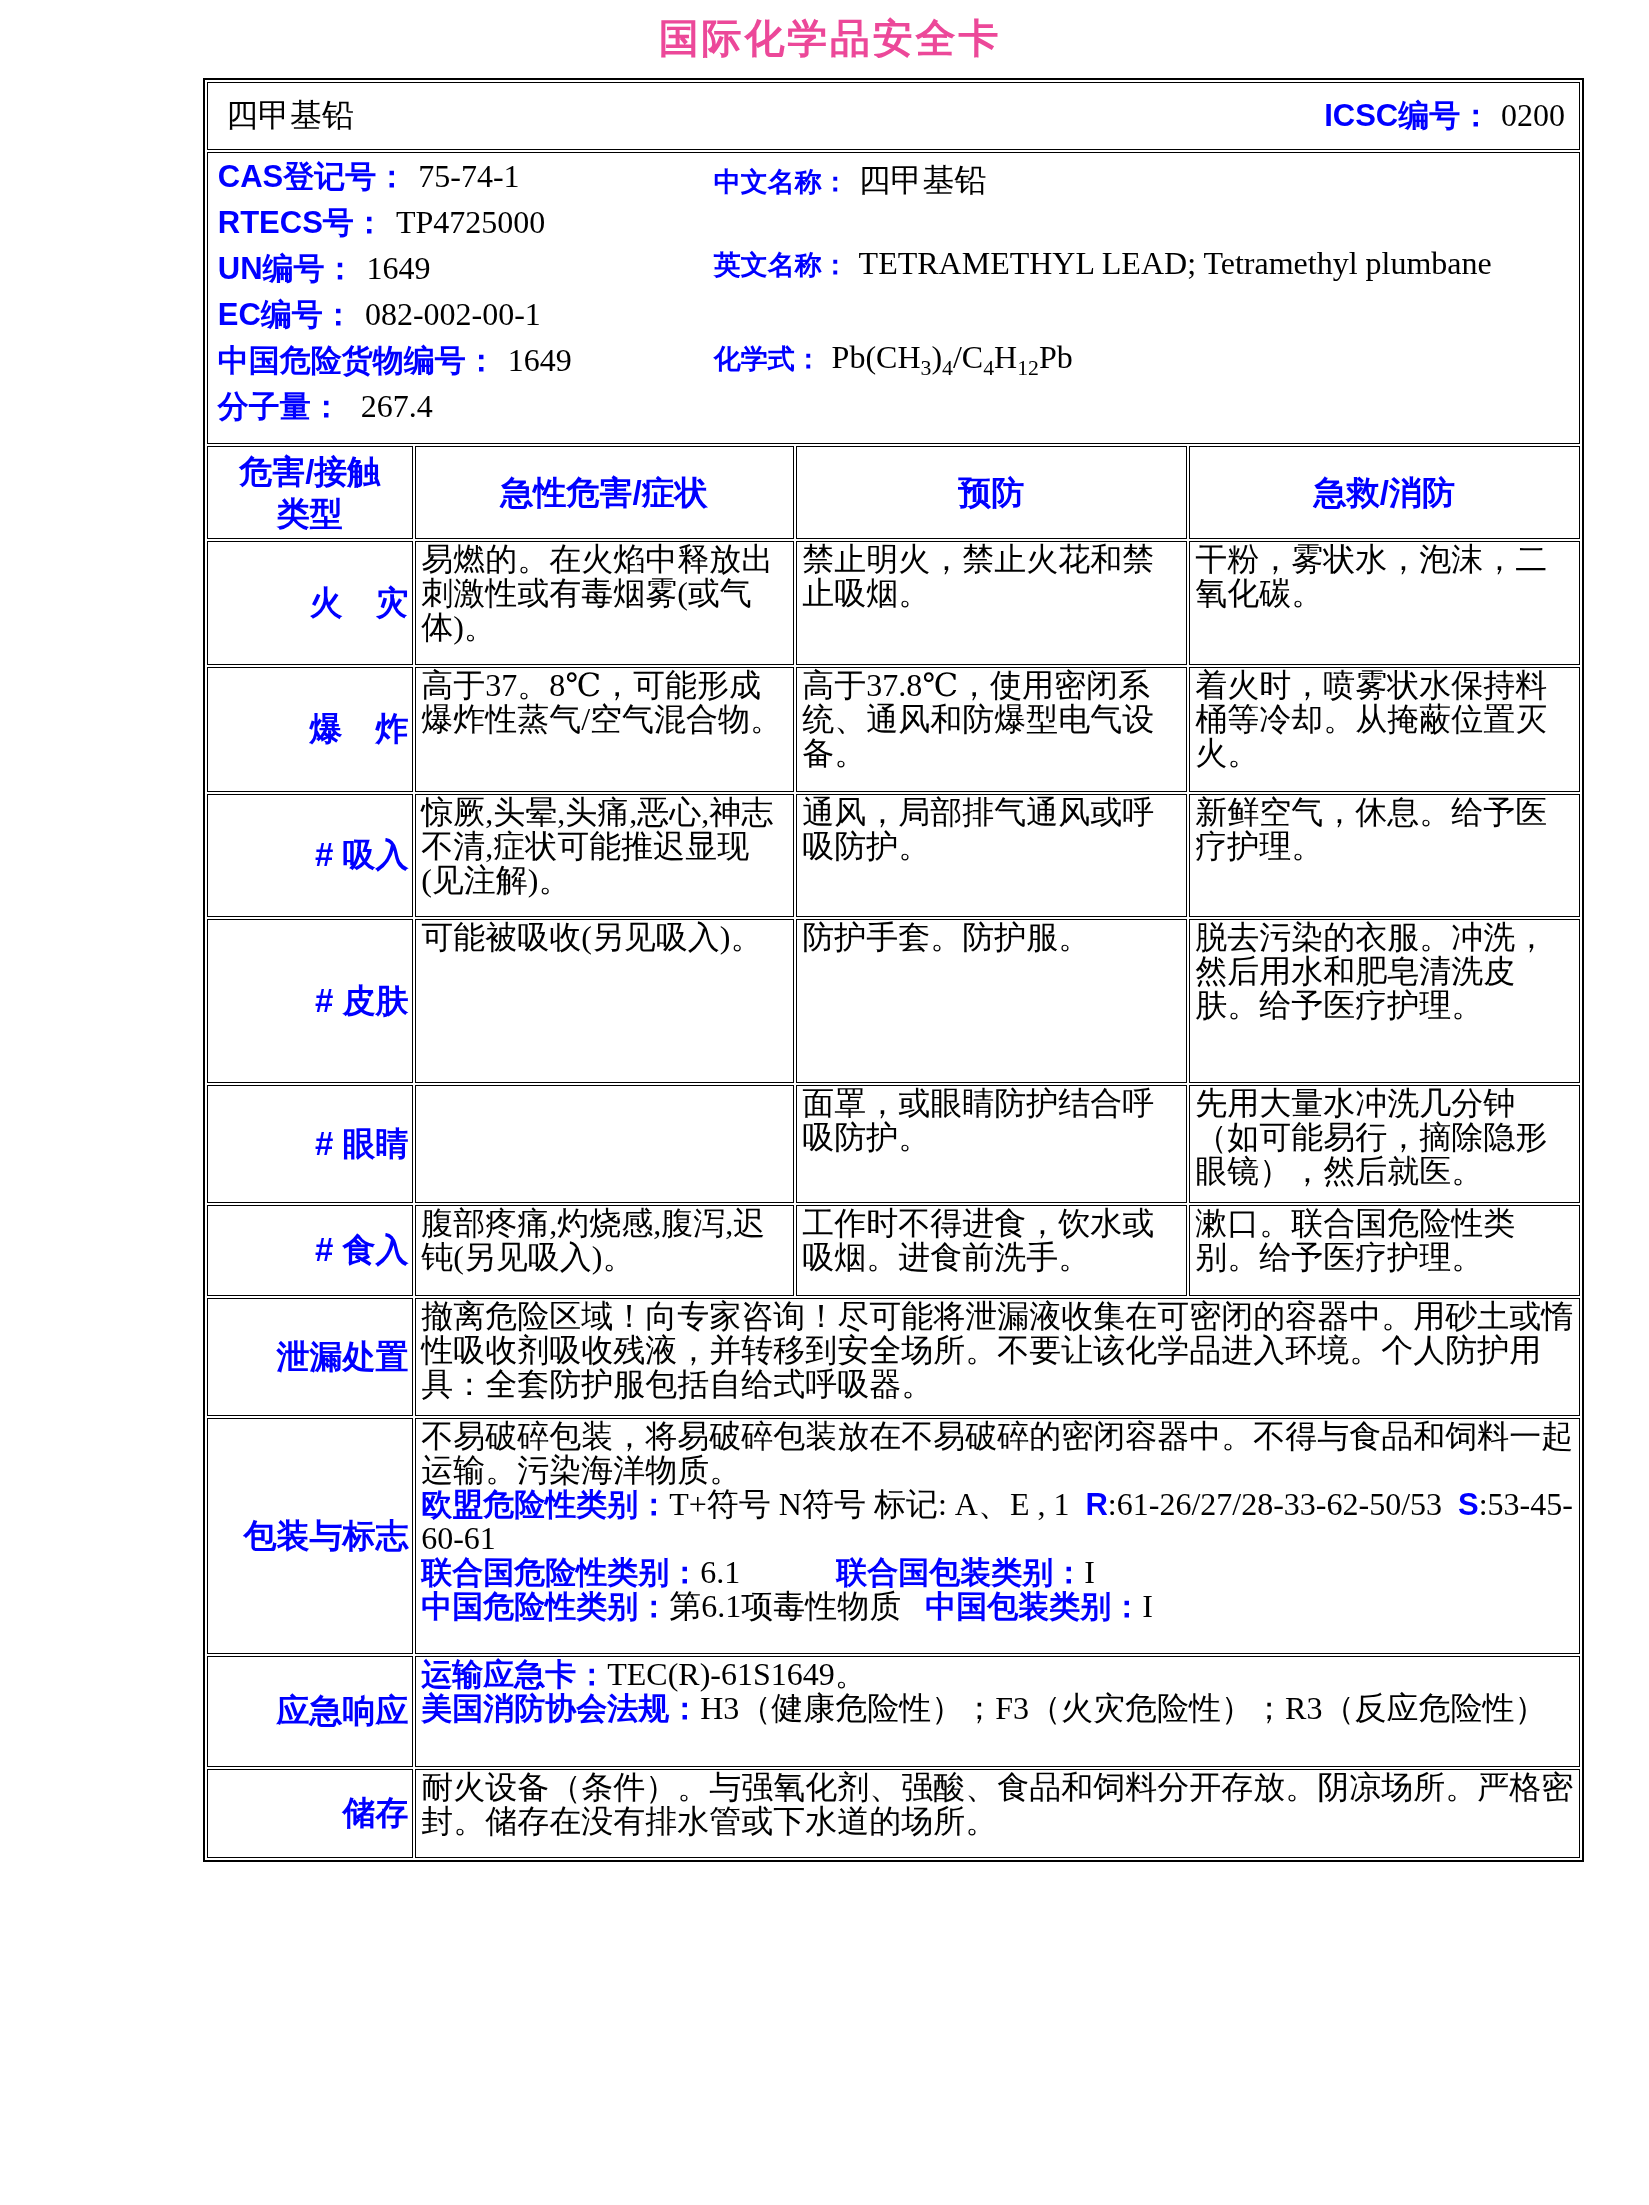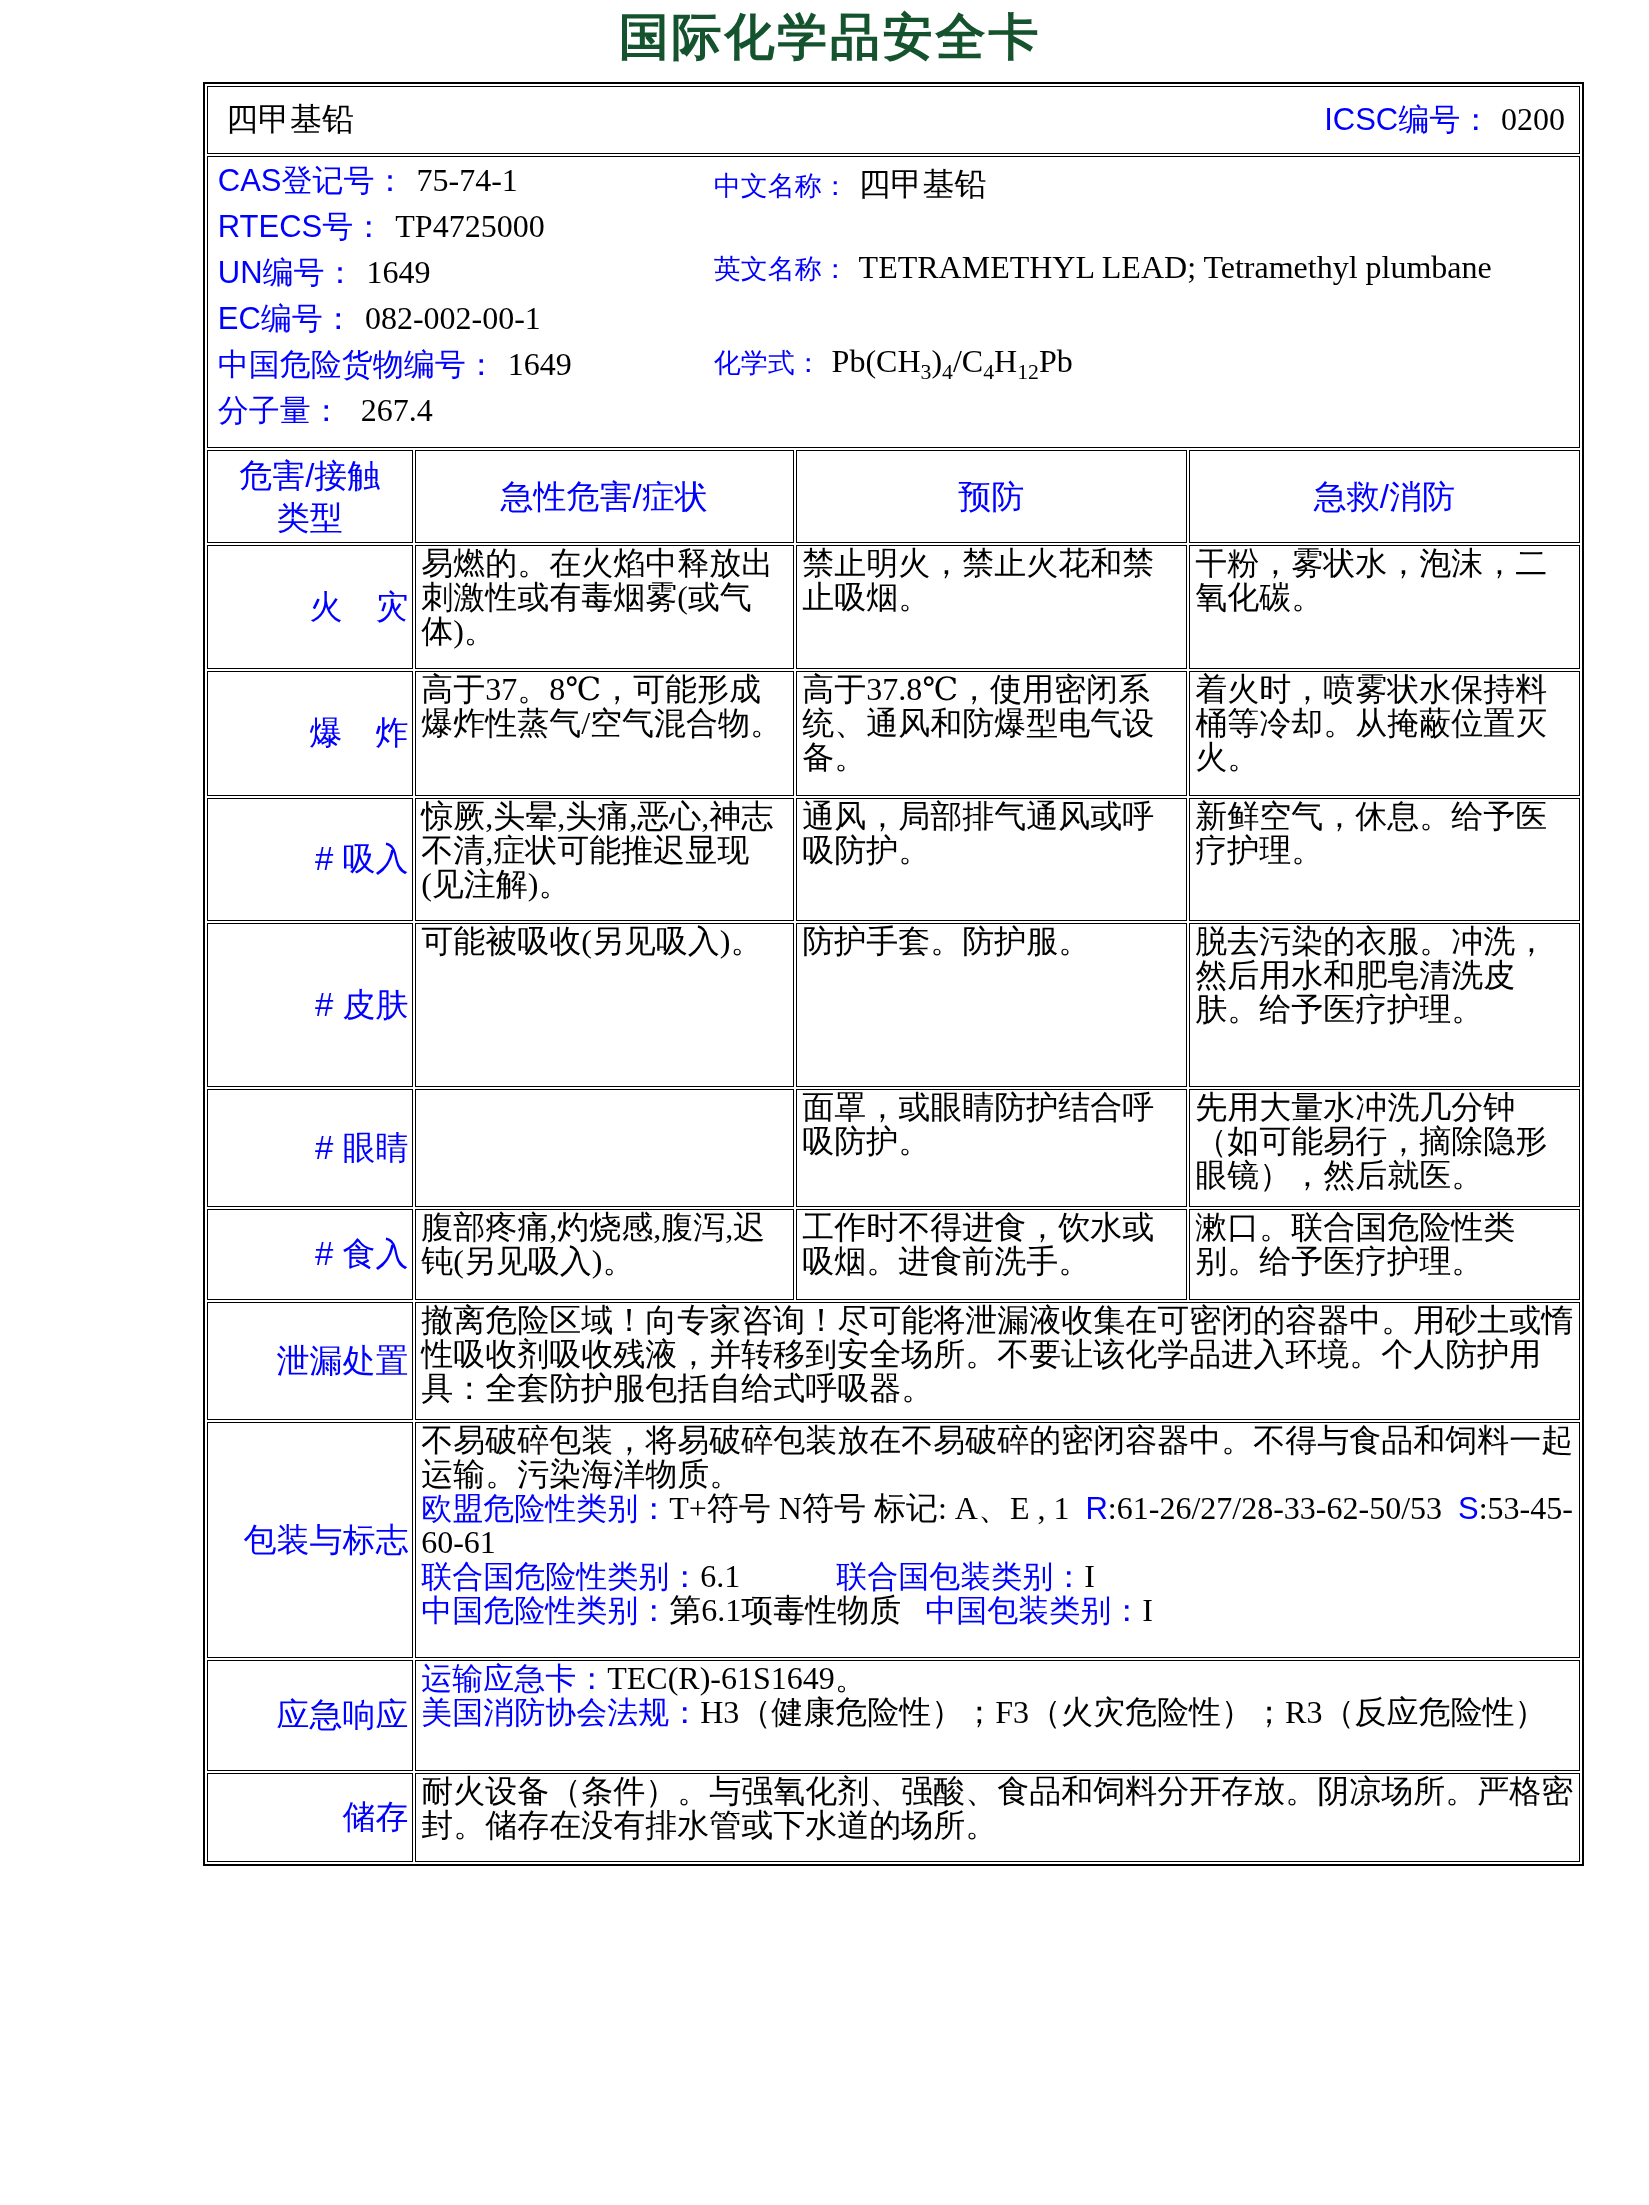--- a/index.html
+++ b/index.html
@@ -1,31 +1,31 @@
 <!DOCTYPE html>
 <html style="font-size:11px"><head>
 <meta charset="utf-8">
 <style>
   html,body{margin:0;padding:0;background:#ffffff;}
   body{width:1650px;height:2205px;font-family:"Liberation Serif","DejaVu Serif",serif;color:#000;}
   .sheet{width:1254px;margin-left:203px;}
   .main-title{
-    text-align:center;color:#14532d;
+    text-align:center;color:#ec4899;
     font-family:"Liberation Sans","DejaVu Sans",sans-serif;
-    font-weight:bold;font-size:50px;line-height:1.0;
-    padding-top:12px;margin:0 0 19.5px 0;letter-spacing:2.8px;
+    font-weight:bold;font-size:40px;line-height:1.0;
+    padding-top:18px;margin:0 0 19.5px 0;letter-spacing:2.8px;
   }
   table.card{
     width:1381px;table-layout:fixed;
     border-collapse:separate;border-spacing:2.8px;
     border:2.1px solid #000;background:#fff;
   }
   table.card td{border:1.4px solid #000;overflow:hidden;}
   .lbl,.blab{
-    color:#0000ff;font-family:"Liberation Sans","DejaVu Sans",sans-serif;font-weight:normal;
+    color:#0000ff;font-family:"Liberation Sans","DejaVu Sans",sans-serif;font-weight:bold;
   }
   
   td.toprow{height:61px;vertical-align:middle;padding:2.8px 14px 2.8px 18px;}
   .hdr1{display:flex;justify-content:space-between;align-items:center;font-size:32px;}
   .hdr1 .icsc .lbl{font-size:31px;}
   .hdr1 .icsc .val{margin-left:9.8px;}
   
   td.idcell{height:270px;vertical-align:top;padding:7px 9.8px;}
   .idwrap{display:flex;}
   .idleft{width:460px;flex:none;}

